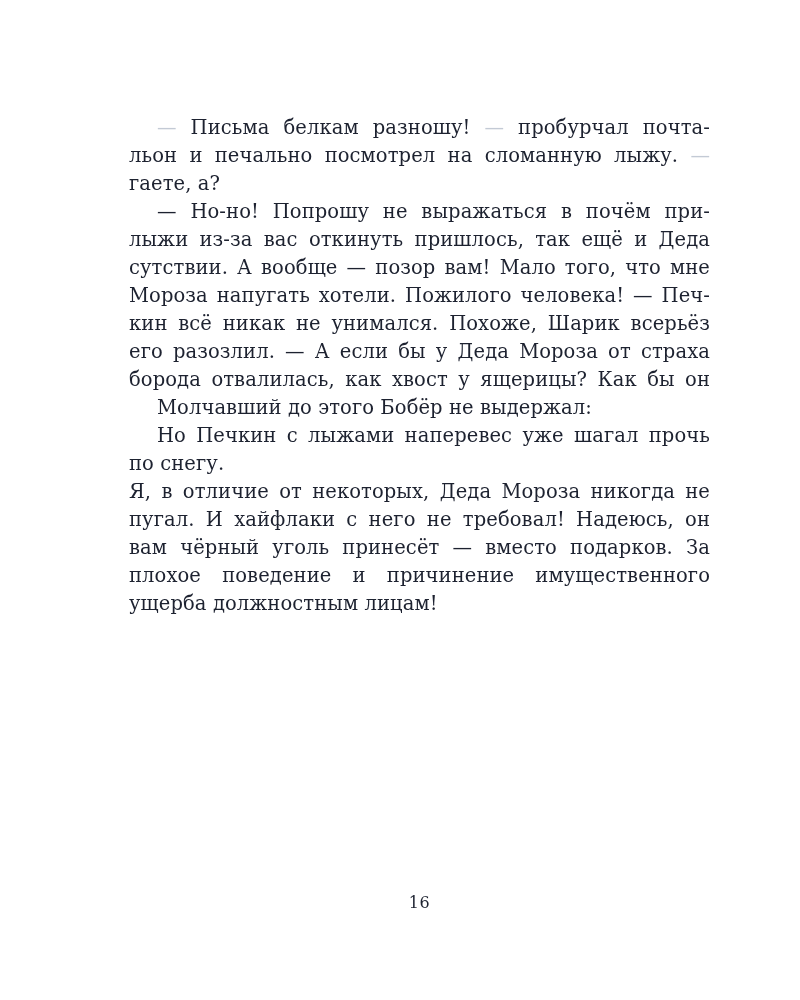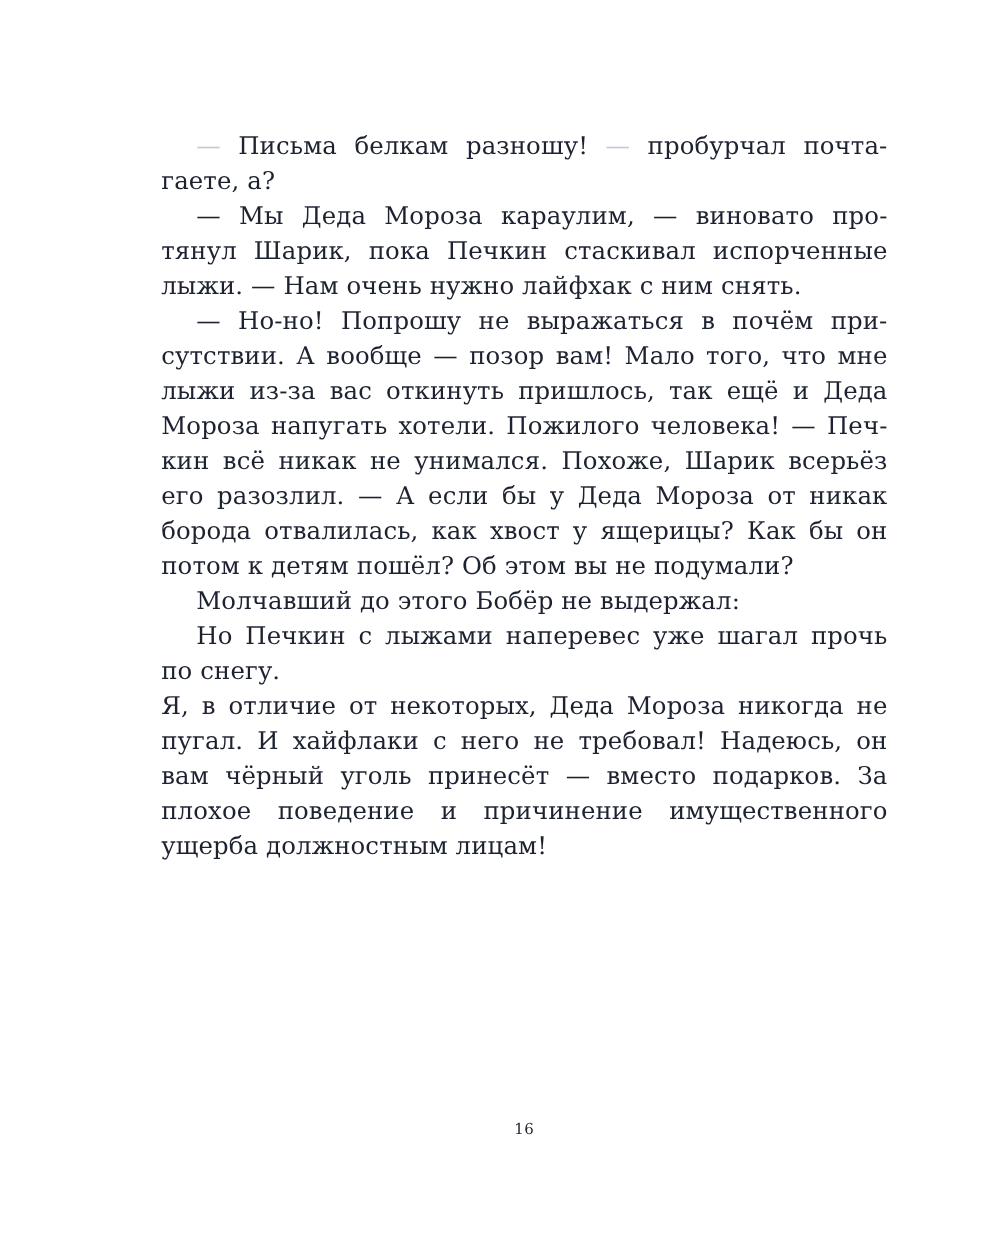--- a/index.html
+++ b/index.html
@@ -11,21 +11,21 @@
     position: relative;
     width: 800px;
     height: 1000px;
     background: #ffffff;
     overflow: hidden;
     font-family: "DejaVu Serif", "Liberation Serif", serif;
   }
   .page-text {
     position: absolute;
     left: 129px;
-    top: 103px;
+    top: 114px;
     width: 581px;
     font-size: 19.5px;
     letter-spacing: 0.1px;
   }
   .paragraph {
     margin: 0;
   }
   .line {
     height: 28px;
     line-height: 28px;
@@ -42,48 +42,43 @@
   .seg.faded {
     
     color: var(--faded-color, #c3cad5);
   }
   .page-number {
     position: absolute;
     left: 129px;
     top: 893px;
     width: 581px;
     text-align: center;
-    font-size: 12px;
+    font-size: 16px;
     line-height: 20px;
     letter-spacing: 0.5px;
   }
 </style>
 </head>
 <body>
 
 <div class="book-page" style="background: rgb(255, 255, 255); color: rgb(29, 34, 48); --faded-color: #c3cad5;">
   <div class="page-text">
       <div class="paragraph">
         <div class="line first"><span class="seg faded">— </span><span class="seg">Письма белкам разношу! </span><span class="seg faded">— </span><span class="seg">пробурчал почта-</span></div>
+        <div class="line"><span class="seg">льон и печально посмотрел на сломанную лыжу. </span><span class="seg faded">—</span></div>
         <div class="line last"><span class="seg">гаете, а?</span></div>
       </div>
       <div class="paragraph">
-        <div class="line first"><span class="seg">— Мы Деда Мороза караулим, — виновато про-</span></div>
-        <div class="line"><span class="seg">тянул Шарик, пока Печкин стаскивал испорченные</span></div>
-        <div class="line last"><span class="seg">лыжи. — Нам очень нужно лайфхак с ним снять.</span></div>
-      </div>
-      <div class="paragraph">
         <div class="line first"><span class="seg">— Но-но! Попрошу не выражаться в почём при-</span></div>
+        <div class="line"><span class="seg">лыжи из-за вас откинуть пришлось, так ещё и Деда</span></div>
         <div class="line"><span class="seg">сутствии. А вообще — позор вам! Мало того, что мне</span></div>
-        <div class="line"><span class="seg">лыжи из-за вас откинуть пришлось, так ещё и Деда</span></div>
         <div class="line"><span class="seg">Мороза напугать хотели. Пожилого человека! — Печ-</span></div>
         <div class="line"><span class="seg">кин всё никак не унимался. Похоже, Шарик всерьёз</span></div>
-        <div class="line"><span class="seg">его разозлил. — А если бы у Деда Мороза от никак</span></div>
+        <div class="line"><span class="seg">его разозлил. — А если бы у Деда Мороза от страха</span></div>
         <div class="line"><span class="seg">борода отвалилась, как хвост у ящерицы? Как бы он</span></div>
-        <div class="line last"><span class="seg">потом к детям пошёл? Об этом вы не подумали?</span></div>
       </div>
       <div class="paragraph">
         <div class="line first last"><span class="seg">Молчавший до этого Бобёр не выдержал:</span></div>
       </div>
       <div class="paragraph">
         <div class="line first"><span class="seg">Но Печкин с лыжами наперевес уже шагал прочь</span></div>
         <div class="line last"><span class="seg">по снегу.</span></div>
       </div>
       <div class="paragraph">
         <div class="line"><span class="seg">Я, в отличие от некоторых, Деда Мороза никогда не</span></div>

